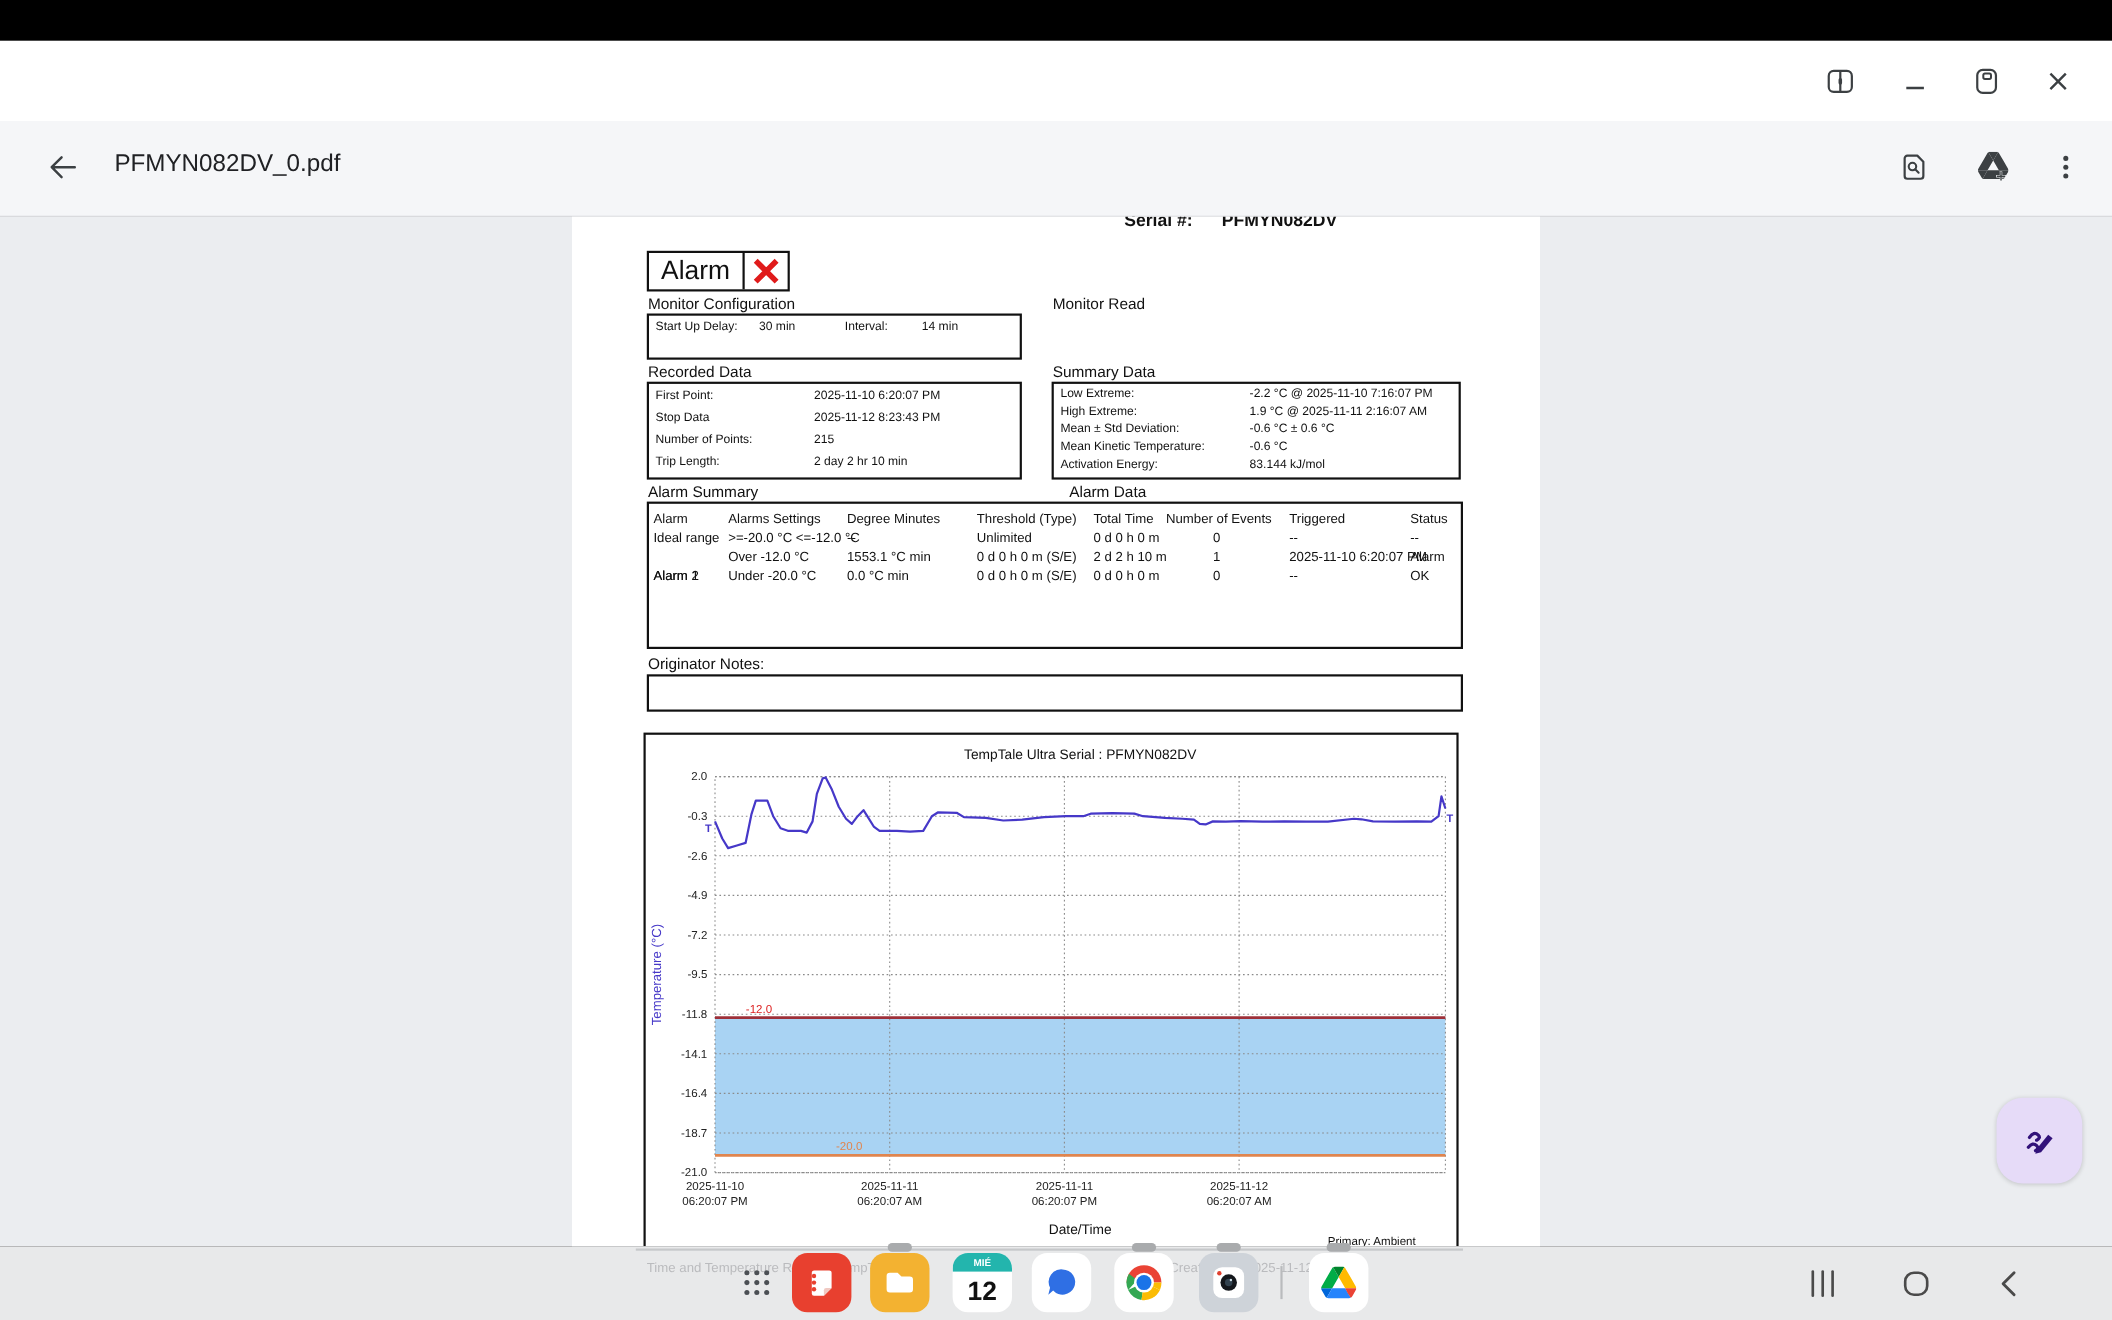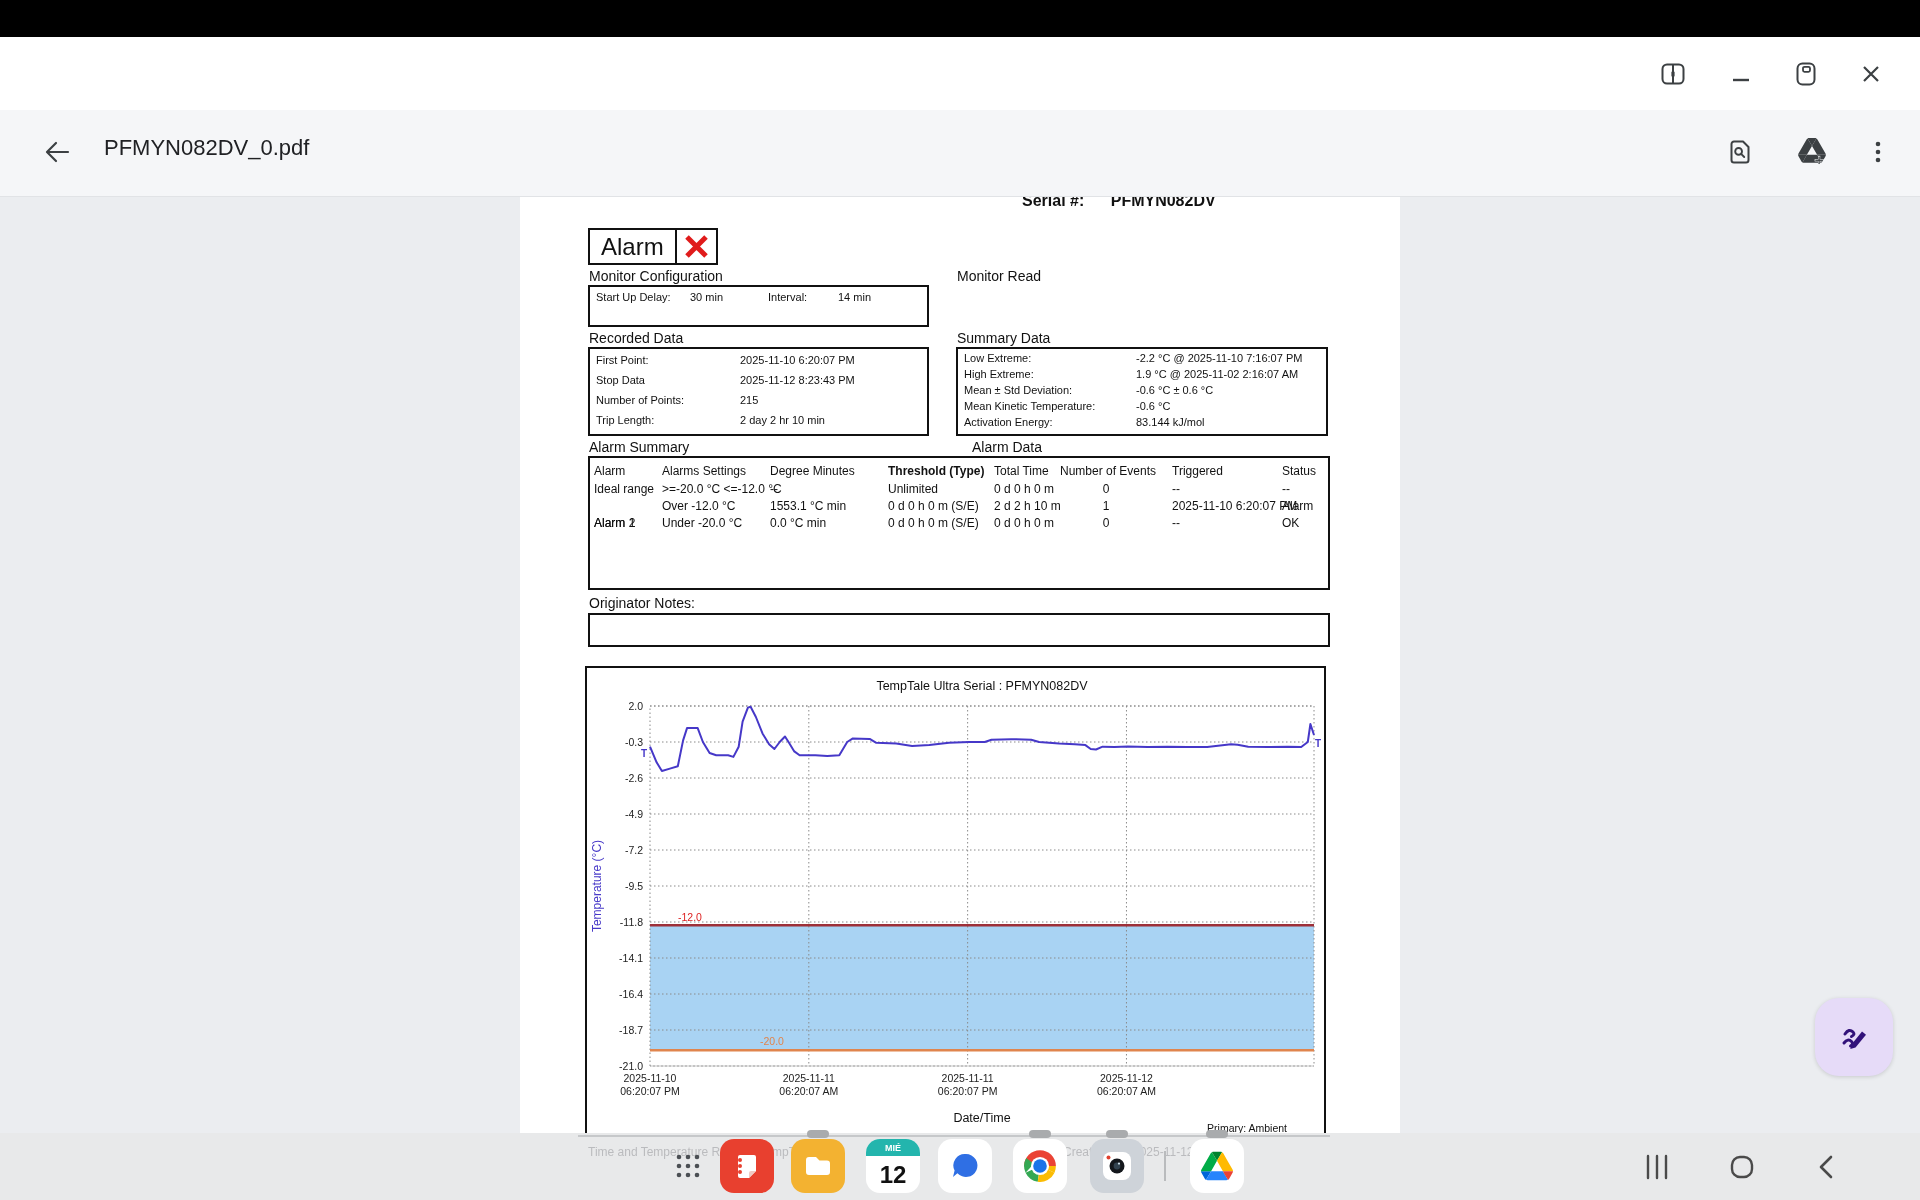--- a/index.html
+++ b/index.html
@@ -147,36 +147,36 @@
           <span class="cell" style="left: 150px; top: 45px;">215</span>
           <span class="cell" style="left: 6px; top: 65px;">Trip Length:</span>
           <span class="cell" style="left: 150px; top: 65px;">2 day 2 hr 10 min</span>
         </div>
 
       <div class="abs sec-label" style="left:437px;top:133px;">Summary Data</div>
       <div class="abs pbox" style="left:436px;top:150px;width:368px;height:85px;" id="sd-table">
           <span class="cell" style="left: 6px; top: 3px;">Low Extreme:</span>
           <span class="cell" style="left: 178px; top: 3px;">-2.2 °C @ 2025-11-10  7:16:07 PM</span>
           <span class="cell" style="left: 6px; top: 19px;">High Extreme:</span>
-          <span class="cell" style="left: 178px; top: 19px;">1.9 °C @ 2025-11-02  2:16:07 AM</span>
+          <span class="cell" style="left: 178px; top: 19px;">1.9 °C @ 2025-11-11  2:16:07 AM</span>
           <span class="cell" style="left: 6px; top: 35px;">Mean ± Std Deviation:</span>
           <span class="cell" style="left: 178px; top: 35px;">-0.6 °C ± 0.6 °C</span>
           <span class="cell" style="left: 6px; top: 51px;">Mean Kinetic Temperature:</span>
           <span class="cell" style="left: 178px; top: 51px;">-0.6 °C</span>
           <span class="cell" style="left: 6px; top: 67px;">Activation Energy:</span>
           <span class="cell" style="left: 178px; top: 67px;">83.144 kJ/mol</span>
         </div>
 
       <div class="abs sec-label" style="left:69px;top:242px;">Alarm Summary</div>
       <div class="abs sec-label" style="left:452px;top:242px;">Alarm Data</div>
       <div class="abs pbox" style="left:68px;top:259px;width:738px;height:130px;" id="alarm-table">
           <span class="cell c12" style="left: 4px; top: 6px; font-weight: normal;">Alarm</span>
           <span class="cell c12" style="left: 72px; top: 6px; font-weight: normal;">Alarms Settings</span>
           <span class="cell c12" style="left: 180px; top: 6px; font-weight: normal;">Degree Minutes</span>
-          <span class="cell c12" style="left: 298px; top: 6px; font-weight: bold;">Threshold (Type)</span>
+          <span class="cell c12" style="left: 298px; top: 6px; font-weight: normal;">Threshold (Type)</span>
           <span class="cell c12" style="left: 404px; top: 6px; font-weight: normal;">Total Time</span>
           <span class="cell c12" style="left: 470px; top: 6px; font-weight: normal;">Number of Events</span>
           <span class="cell c12" style="left: 582px; top: 6px; font-weight: normal;">Triggered</span>
           <span class="cell c12" style="left: 692px; top: 6px; font-weight: normal;">Status</span>
           <span class="cell c12" style="left: 4px; top: 24px;">Ideal range</span>
           <span class="cell c12" style="left: 72px; top: 24px;">&gt;=-20.0 °C &lt;=-12.0 °C</span>
           <span class="cell c12" style="left: 180px; top: 24px;">--</span>
           <span class="cell c12" style="left: 298px; top: 24px;">Unlimited</span>
           <span class="cell c12" style="left: 404px; top: 24px;">0 d 0 h 0 m</span>
           <span class="cell c12" style="left: 470px; top: 24px; width: 92px; text-align: center;">0</span>

